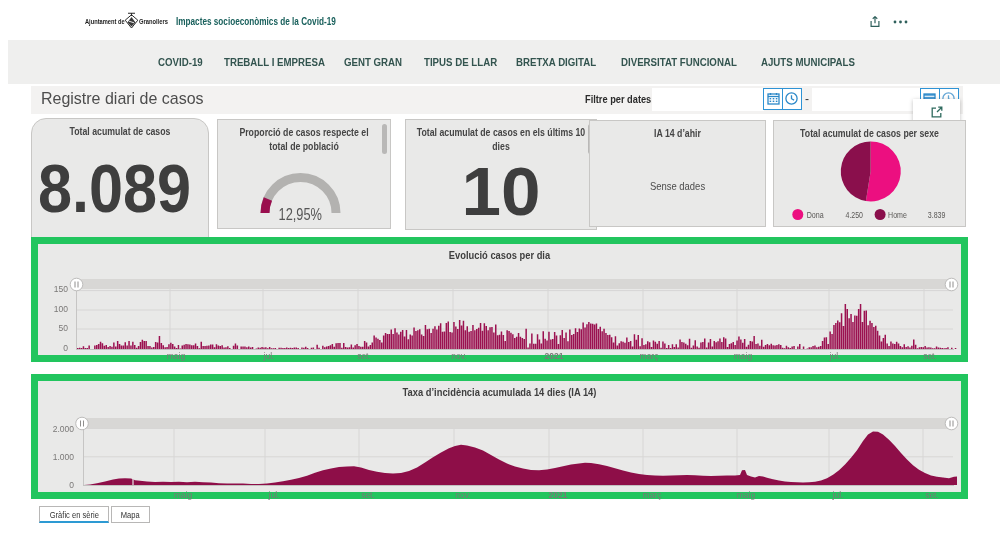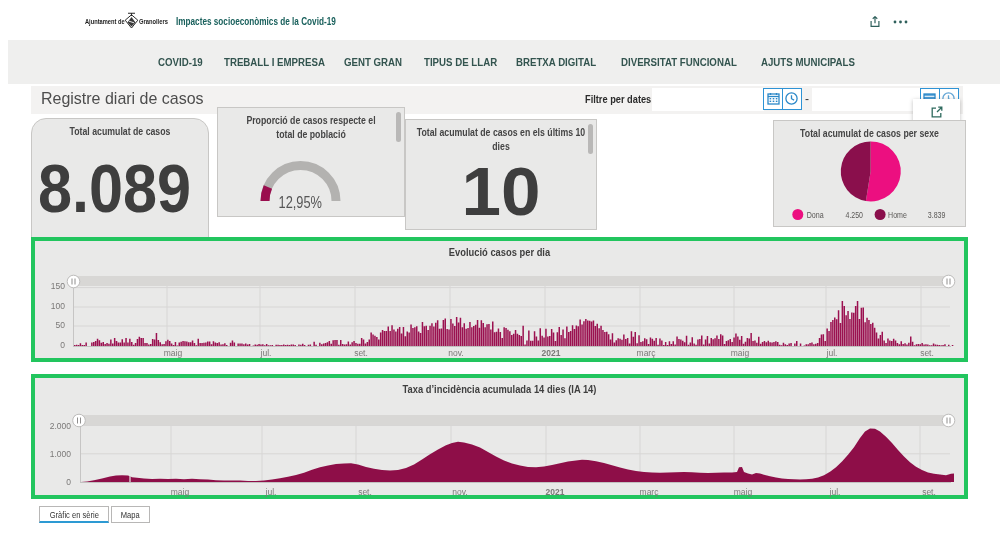--- a/index.html
+++ b/index.html
@@ -17,21 +17,21 @@
 #regtitle{left:41px;top:89px;font-size:17px;color:#4d4d4d;transform:scaleX(0.94);transform-origin:0 0;white-space:nowrap;}
 #filtlabel{left:585px;top:93px;font-size:10.5px;font-weight:bold;color:#2b2b2b;transform:scaleX(0.88);transform-origin:0 0;white-space:nowrap;}
 .dinput{position:absolute;background:#fff;}
 .iconbox{position:absolute;width:20px;height:22px;border:1.5px solid #2e93d5;background:#fff;}
 
 .card{position:absolute;background:#e9e9e8;border:1px solid #c8c7c5;}
 .ctitle{position:absolute;left:-20px;right:-20px;top:6px;text-align:center;font-size:11.5px;line-height:13.5px;font-weight:bold;color:#454545;transform:scaleX(0.76);transform-origin:50% 0;white-space:nowrap;}
 .bignum{position:absolute;left:0;right:0;text-align:center;font-weight:bold;color:#3e3e3e;}
 .scroll{position:absolute;width:5px;border-radius:3px;background:#b9b8b7;}
 
-.panel{position:absolute;left:31px;width:937px;height:125px;background:#e9e9e8;border:4px solid #22c55e;}
+.panel{position:absolute;left:31px;width:937px;height:125px;background:#e9e9e8;border:7px solid #22c55e;}
 .ptitle{position:absolute;left:0;right:0;top:5px;text-align:center;font-size:11px;font-weight:bold;color:#3f3f3f;transform:scaleX(0.85);white-space:nowrap;}
 
 .tab{position:absolute;background:#fff;border:1px solid #b8b7b6;font-size:9px;color:#333;text-align:center;white-space:nowrap;}
 
 #overlay{left:379px;top:266px;width:242px;height:74px;background:rgba(22,22,25,0.95);}
 #overlay-text{position:absolute;left:-30px;right:-30px;bottom:8px;text-align:center;color:#f3f3f3;font-size:11.5px;transform:scaleX(0.94);white-space:nowrap;}
 </style>
 </head>
 <body>
 <div id="page">
@@ -99,33 +99,37 @@
   <div class="abs" style="left:913px;top:99px;width:47px;height:27px;background:#fff;box-shadow:0 1px 4px rgba(0,0,0,0.25);"></div>
   <svg class="abs" style="left:931px;top:106px" width="12" height="12" viewBox="0 0 12 12">
     <path d="M9.8 7v3.8H1.2V2.2H5" fill="none" stroke="#2e6a5e" stroke-width="1.3"></path>
     <path d="M7.2 1.2H10.8V4.8 M10.5 1.5L6 6" fill="none" stroke="#2e6a5e" stroke-width="1.3"></path>
   </svg>
 
   <div class="card" style="left:31px;top:118px;width:178px;height:141px;border-radius:15px;">
     <div class="ctitle">Total acumulat de casos</div>
     <div class="bignum" style="top:39px;left:-11px;right:0;font-size:68px;line-height:60px;transform:scaleX(0.9);">8.089</div>
   </div>
-  <div class="card" style="left:217px;top:107px;width:188px;height:110px;">
+  <div class="card" style="left:217px;top:119px;width:174px;height:110px;">
     <div class="ctitle">Proporció de casos respecte el<br>total de població</div>
     <div class="scroll" style="right:3px;top:4px;height:30px;"></div>
     <svg style="position:absolute;left:0;top:0" width="164" height="108" viewBox="0 0 164 108">
       <path d="M47 93 A35.5 35.5 0 0 1 118 93" fill="none" stroke="#b3b2b0" stroke-width="9"></path>
       <path d="M47 93 A35.5 35.5 0 0 1 49.9 79" fill="none" stroke="#9a0e4e" stroke-width="9"></path>
       <text x="277.5" y="100" font-size="16" fill="#565656" textLength="43.5" lengthAdjust="spacingAndGlyphs" transform="translate(-217,0)">12,95%</text>
     </svg>
   </div>
   <div class="card" style="left:390px;top:119px;width:192px;height:111px;margin-left:15px;">
     <div class="ctitle">Total acumulat de casos en els últims 10<br>dies</div>
     <div class="scroll" style="right:3px;top:4px;height:30px;"></div>
     <div class="bignum" style="top:42px;font-size:69px;line-height:60px;transform:scaleX(1.03);">10</div>
+  </div>
+  <div class="card" style="left:589px;top:120px;width:177px;height:107px;">
+    <div class="ctitle">IA 14 d’ahir</div>
+    <div class="abs" style="left:0;right:0;top:59px;text-align:center;font-size:11px;color:#4c4c4c;transform:scaleX(0.86);">Sense dades</div>
   </div>
   <div class="card" style="left:773px;top:120px;width:193px;height:107px;">
     <div class="ctitle">Total acumulat de casos per sexe</div>
     <svg style="position:absolute;left:0;top:0" width="191" height="105" viewBox="0 0 191 105">
       <path d="M96.6 50.4 L96.6 20.4 A30 30 0 1 1 91.9 80 Z" fill="#ec0f80"></path>
       <path d="M96.6 50.4 L91.9 80 A30 30 0 0 1 96.6 20.4 Z" fill="#8a0f4c"></path>
       <circle cx="23.8" cy="93.5" r="5.5" fill="#ec0f80"></circle>
       <text x="32.7" y="96.8" font-size="9" fill="#5a5856" textLength="17" lengthAdjust="spacingAndGlyphs">Dona</text>
       <text x="71.5" y="96.8" font-size="9" fill="#5a5856" textLength="17.5" lengthAdjust="spacingAndGlyphs">4.250</text>
       <circle cx="106.1" cy="93.5" r="5.5" fill="#8a0f4c"></circle>

